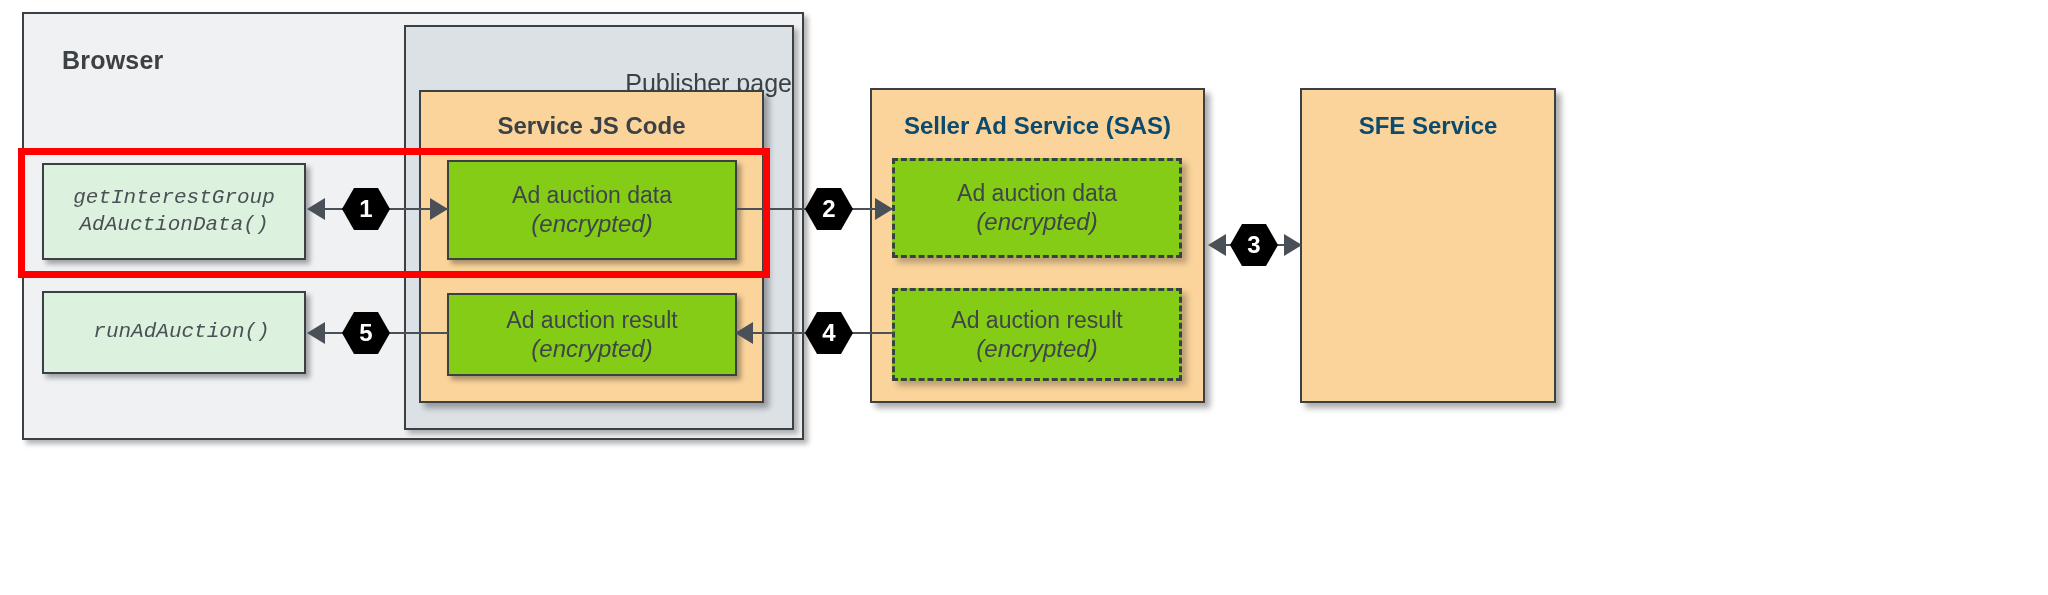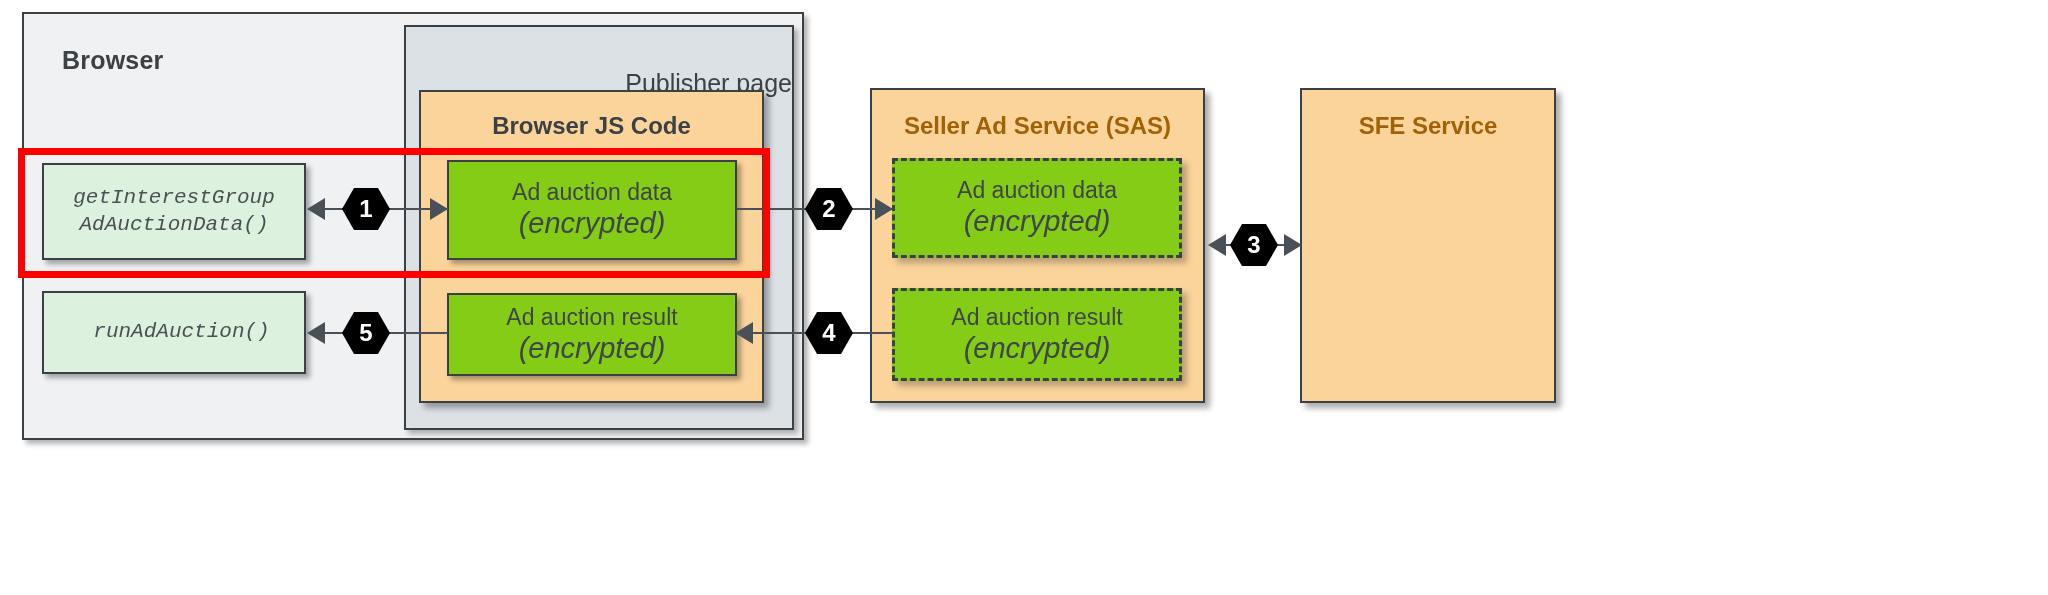--- a/index.html
+++ b/index.html
@@ -42,21 +42,21 @@
   }
 
   
   .cream{
     background:#84cc16;border:2px solid #3b4044;
     box-shadow:4px 4px 5px rgba(0,0,0,0.33);
     display:flex;flex-direction:column;align-items:center;justify-content:center;
   }
   .cream.dashed{border:3px dashed #3b4044;box-shadow:5px 5px 6px rgba(0,0,0,0.25);}
   .cream .l1{font-size:23px;color:#3f454a;line-height:1.22;}
-  .cream .l2{font-size:29px;color:#3f454a;font-style:italic;line-height:1.22;}
+  .cream .l2{font-size:24px;color:#3f454a;font-style:italic;line-height:1.22;}
 
   
   .js-data  {left:443px;top:160px;width:290px;height:100px;}
   .js-result{left:443px;top:293px;width:290px;height:83px;}
   .sas-data  {left:888px;top:158px;width:290px;height:100px;}
   .sas-result{left:888px;top:288px;width:290px;height:93px;}
   .sfe-inner {left:1321px;top:165px;width:208px;height:210px;justify-content:center;}
 
   
   .green{
@@ -69,21 +69,21 @@
   .green-1{left:38px;top:163px;width:264px;height:97px;}
   .green-2{left:38px;top:291px;width:264px;height:83px;padding-left:15px;}
 
   
   .svc{
     background:#fbd49b;border:2px solid #3b4044;
     box-shadow:5px 5px 6px rgba(0,0,0,0.33);
   }
   .svc-title{
     position:absolute;left:0;top:22px;width:100%;
-    text-align:center;font-size:24px;font-weight:bold;color:#a16207;
+    text-align:center;font-size:24px;font-weight:bold;color:#0c4a6e;
   }
   .sas{left:866px;top:88px;width:335px;height:315px;}
   .sfe{left:1296px;top:88px;width:256px;height:315px;}
 
   
   .redbox{
     left:14px;top:148px;width:752px;height:130px;
     border:7px solid #fe0000;background:transparent;z-index:40;
   }
 
@@ -111,21 +111,21 @@
 
   <div class="box browser">
     <div class="browser-title">Browser</div>
   </div>
 
   <div class="box publisher">
     <div class="publisher-title">Publisher page</div>
   </div>
 
   <div class="box sellerjs">
-    <div class="sellerjs-title">Browser JS Code</div>
+    <div class="sellerjs-title">Service JS Code</div>
   </div>
 
   <div class="box svc sas">
     <div class="svc-title">Seller Ad Service (SAS)</div>
   </div>
   <div class="box svc sfe">
     <div class="svc-title">SFE Service</div>
   </div>
 
   <div class="box green green-1">

